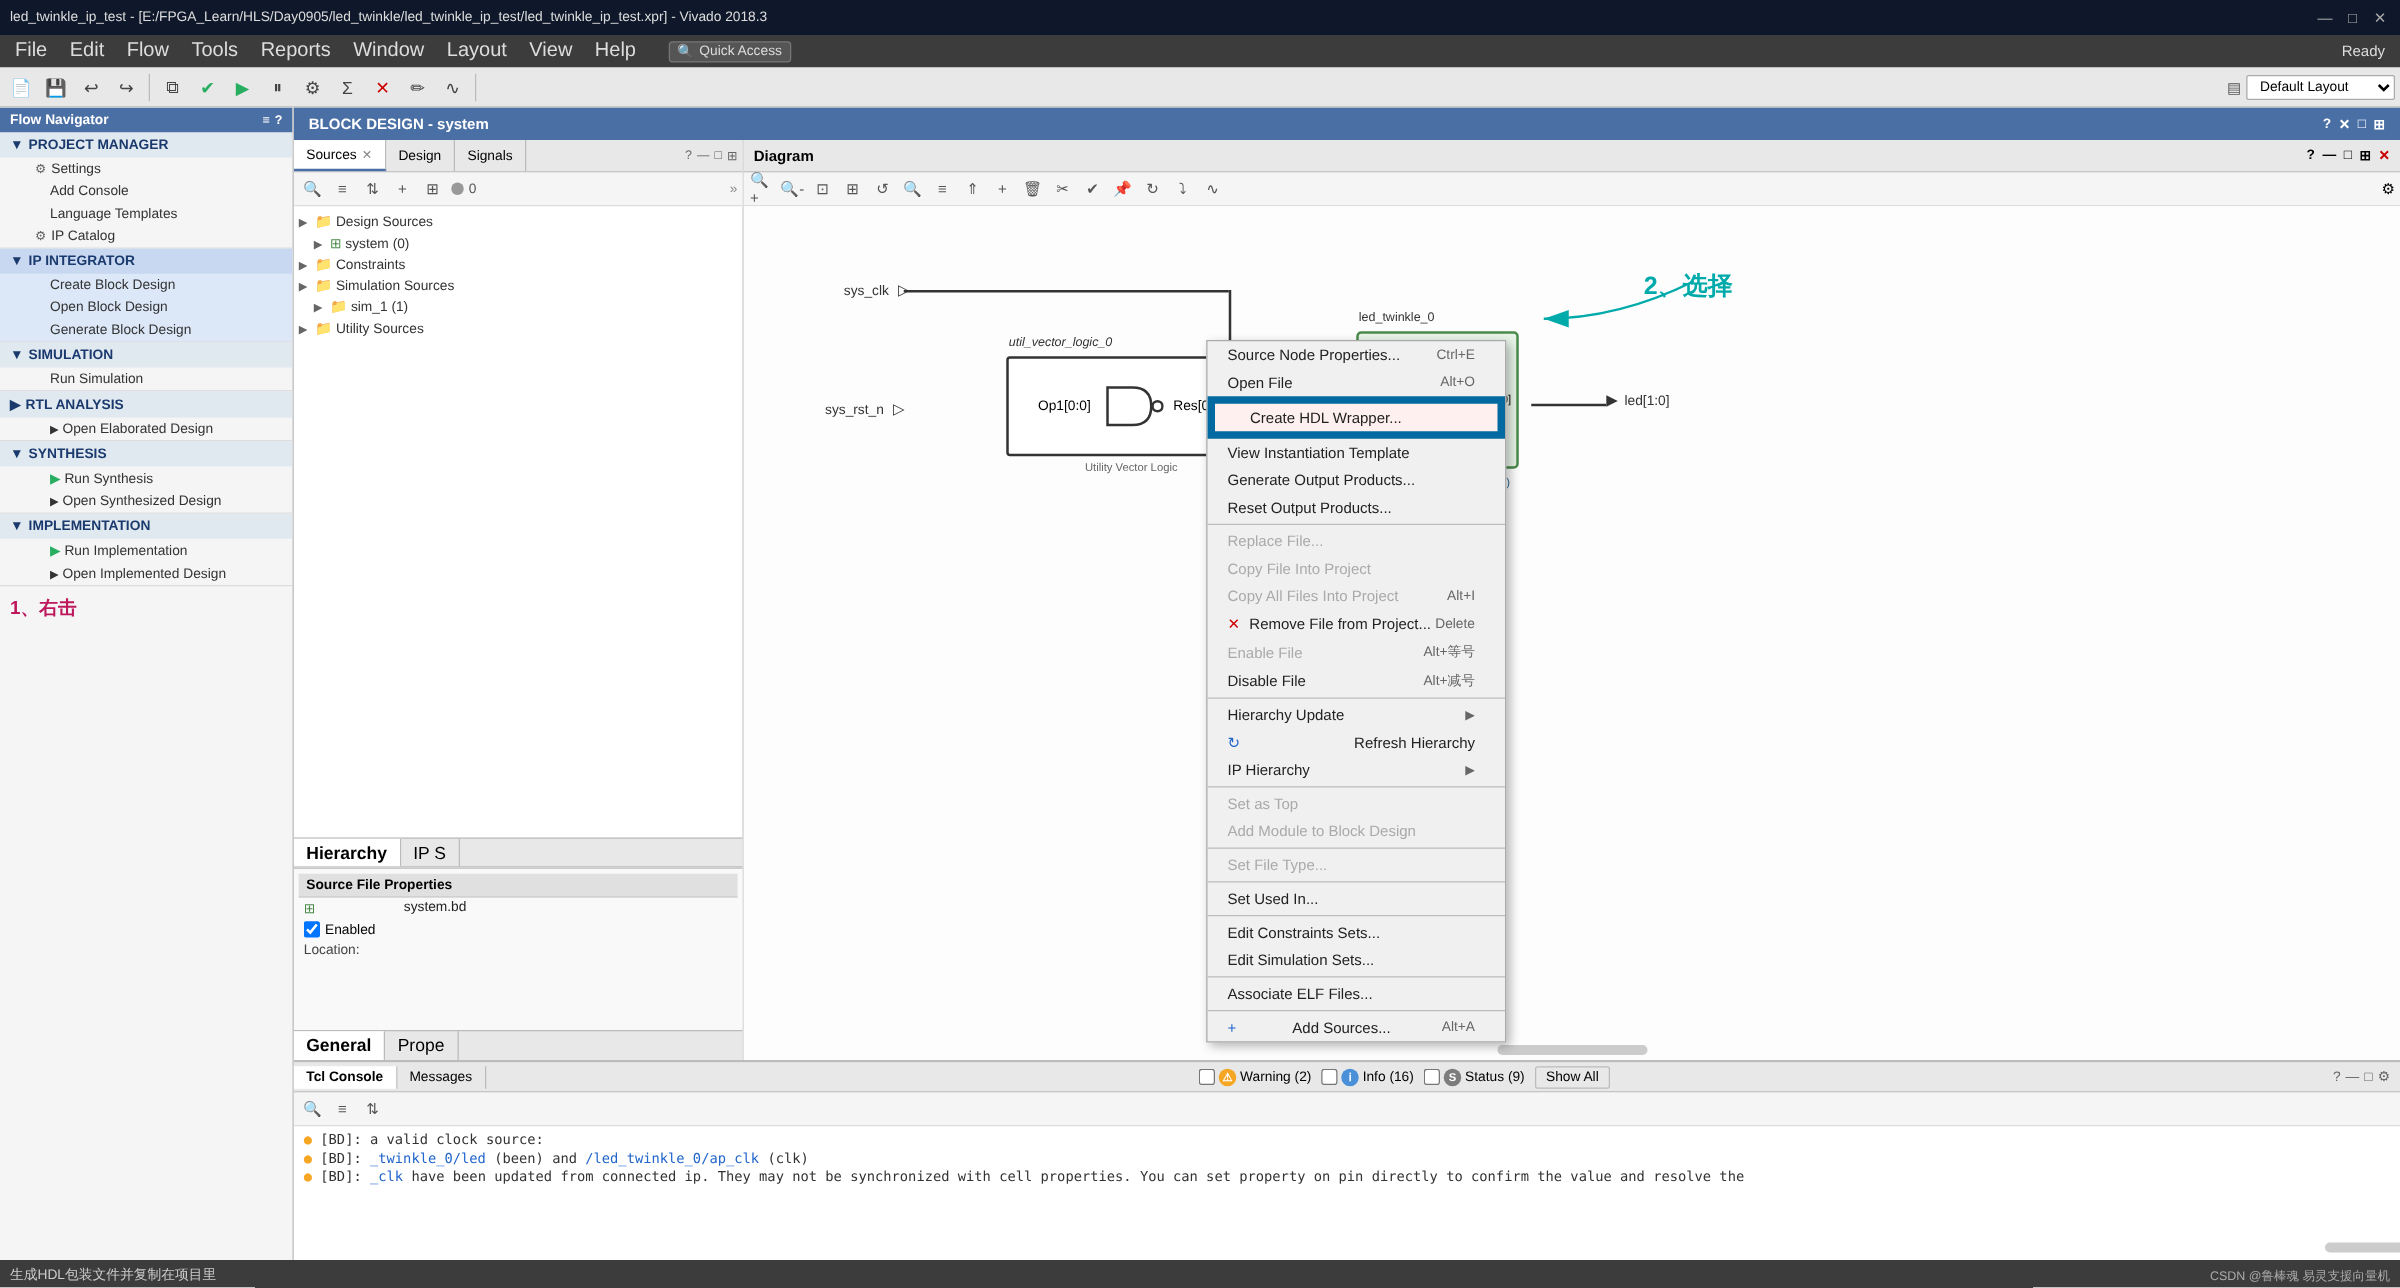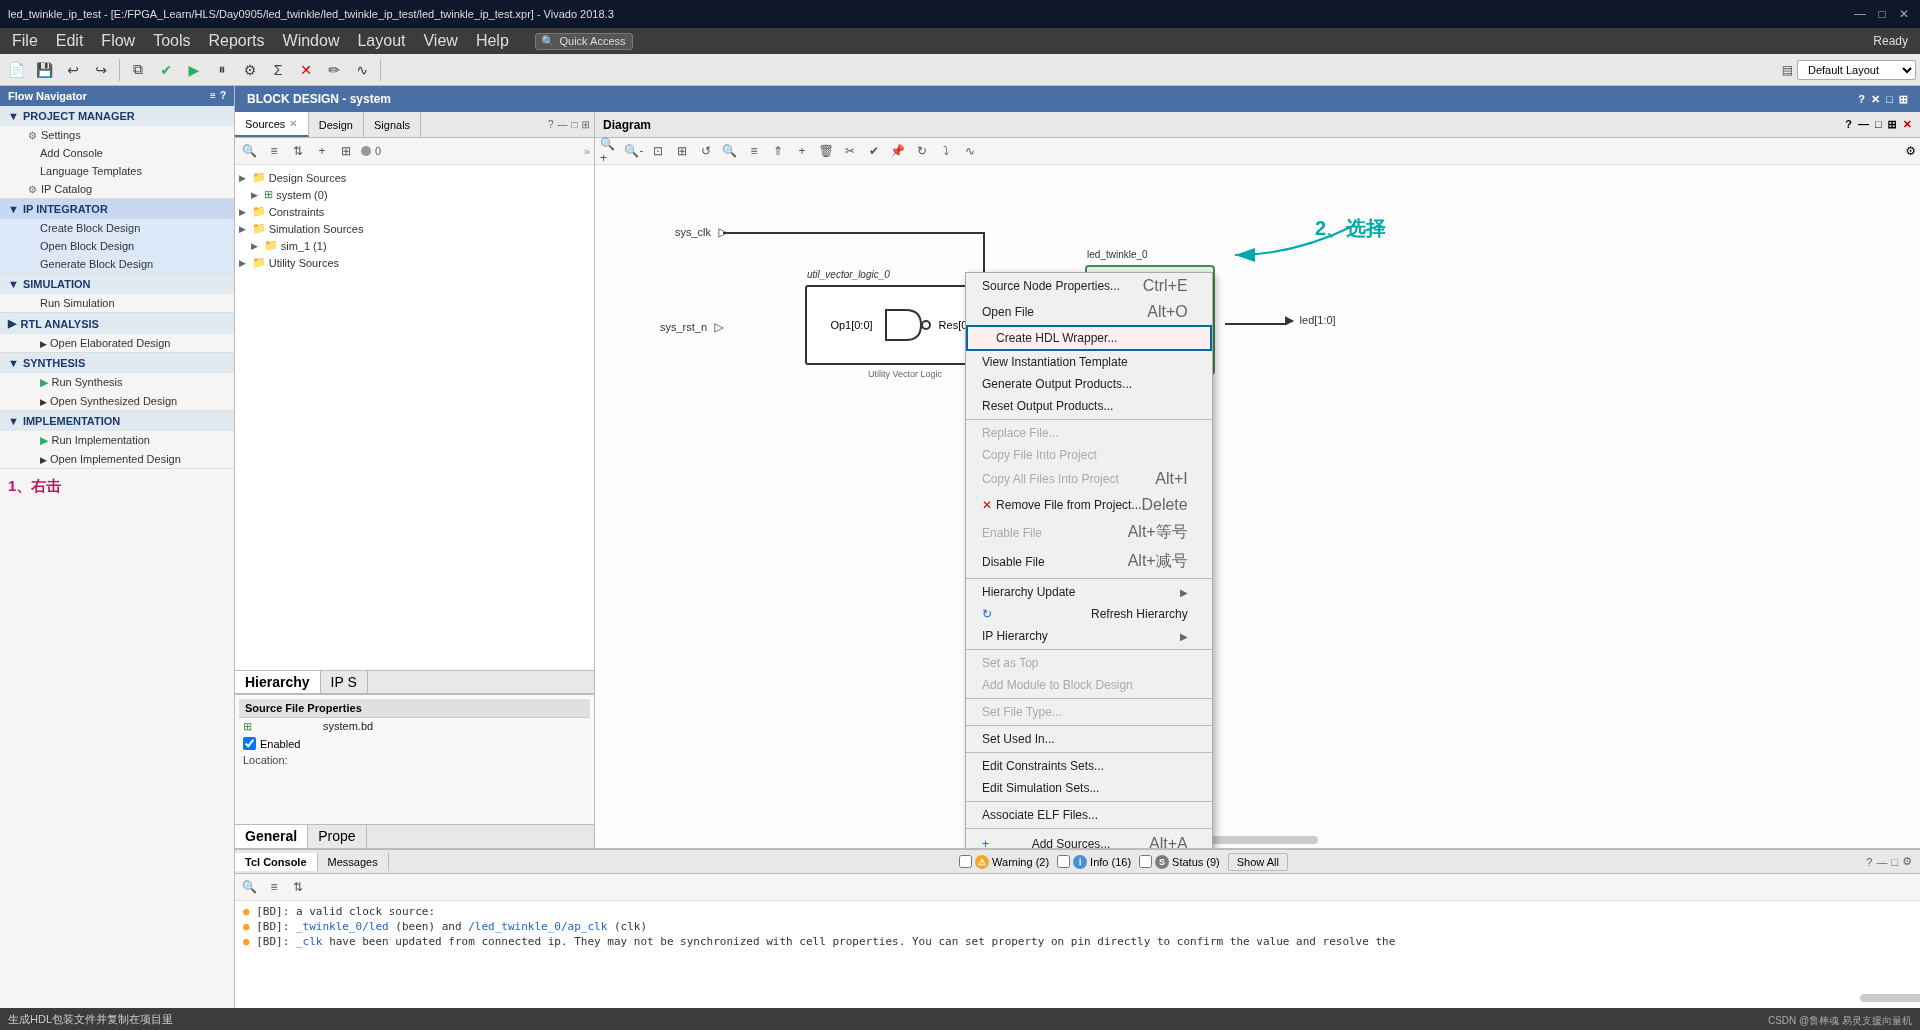--- a/index.html
+++ b/index.html
@@ -100,21 +100,21 @@
       flex-direction: column;
       overflow: hidden;
     }
     #flow-nav-header {
       background: #4a6fa5;
       color: white;
       padding: 4px 8px;
       font-size: 11px;
       font-weight: bold;
       display: flex;
-      align-items: flex-start;
+      align-items: flex-end;
       justify-content: space-between;
     }
     .nav-section {
       border-bottom: 1px solid #ddd;
     }
     .nav-section-header {
       background: #e0e8f0;
       padding: 4px 8px;
       font-size: 11px;
       font-weight: bold;
@@ -316,22 +316,22 @@
     .ctx-item {
       padding: 4px 24px 4px 16px;
       cursor: pointer;
       display: flex;
       align-items: center;
       justify-content: space-between;
       color: #222;
       position: relative;
     }
     .ctx-item.disabled { color: #aaa; cursor: default; }
-    .ctx-item.highlighted { background: #fff0f0; border: 2px solid #0369a1; padding-left: 28px; }
-    .ctx-shortcut { color: #666; font-size: 16px; }
+    .ctx-item.highlighted { background: #fff0f0; border: 6px solid #0369a1; padding-left: 28px; }
+    .ctx-shortcut { color: #666; font-size: 11px; }
     .ctx-arrow { color: #666; font-size: 10px; }
     .ctx-sep { height: 1px; background: #bbb; margin: 2px 0; }
 
     
     #statusbar {
       height: 22px;
       background: #3c3c3c;
       display: flex;
       align-items: center;
       padding: 0 8px;

